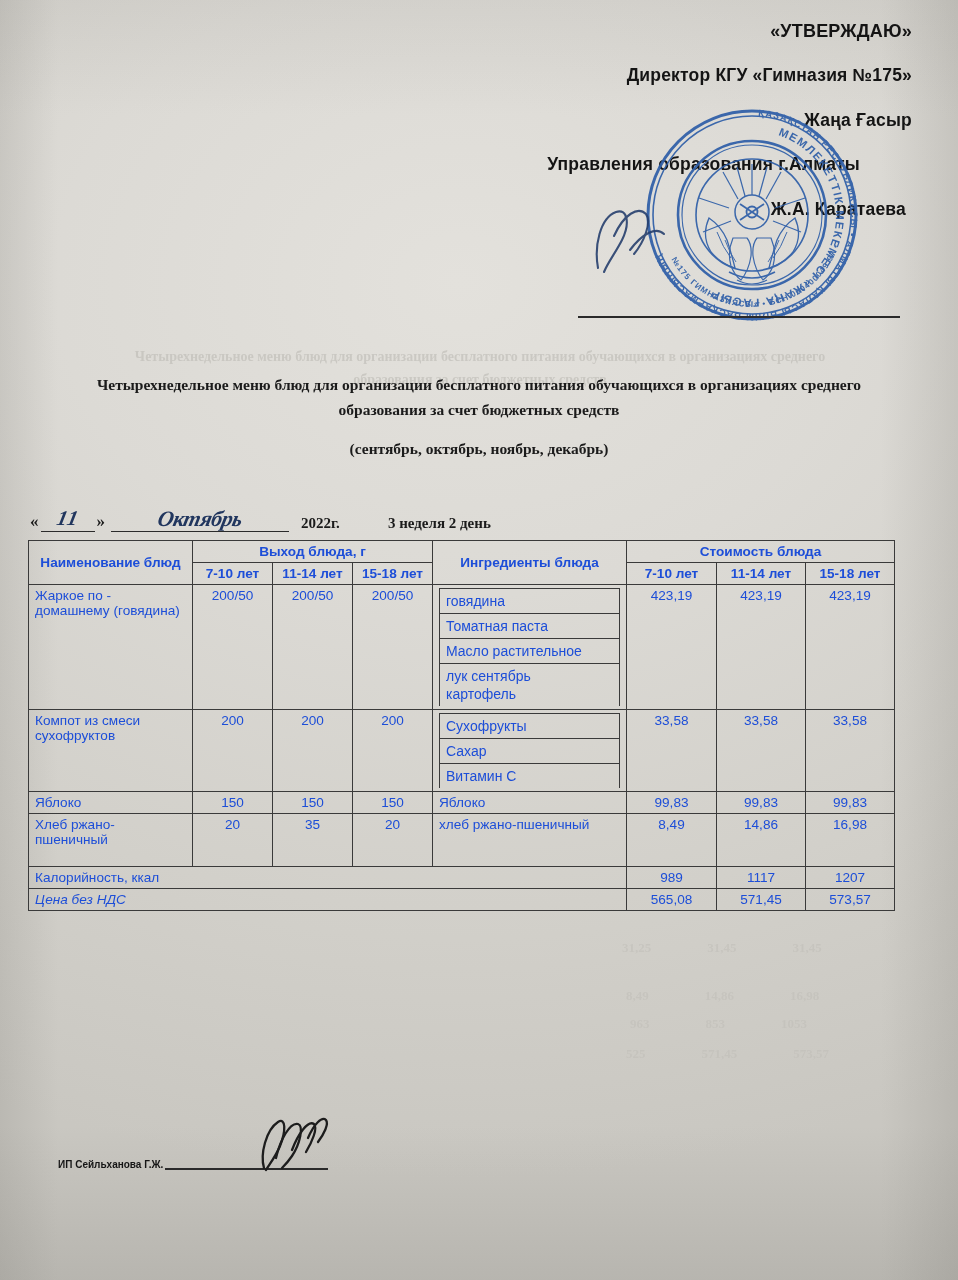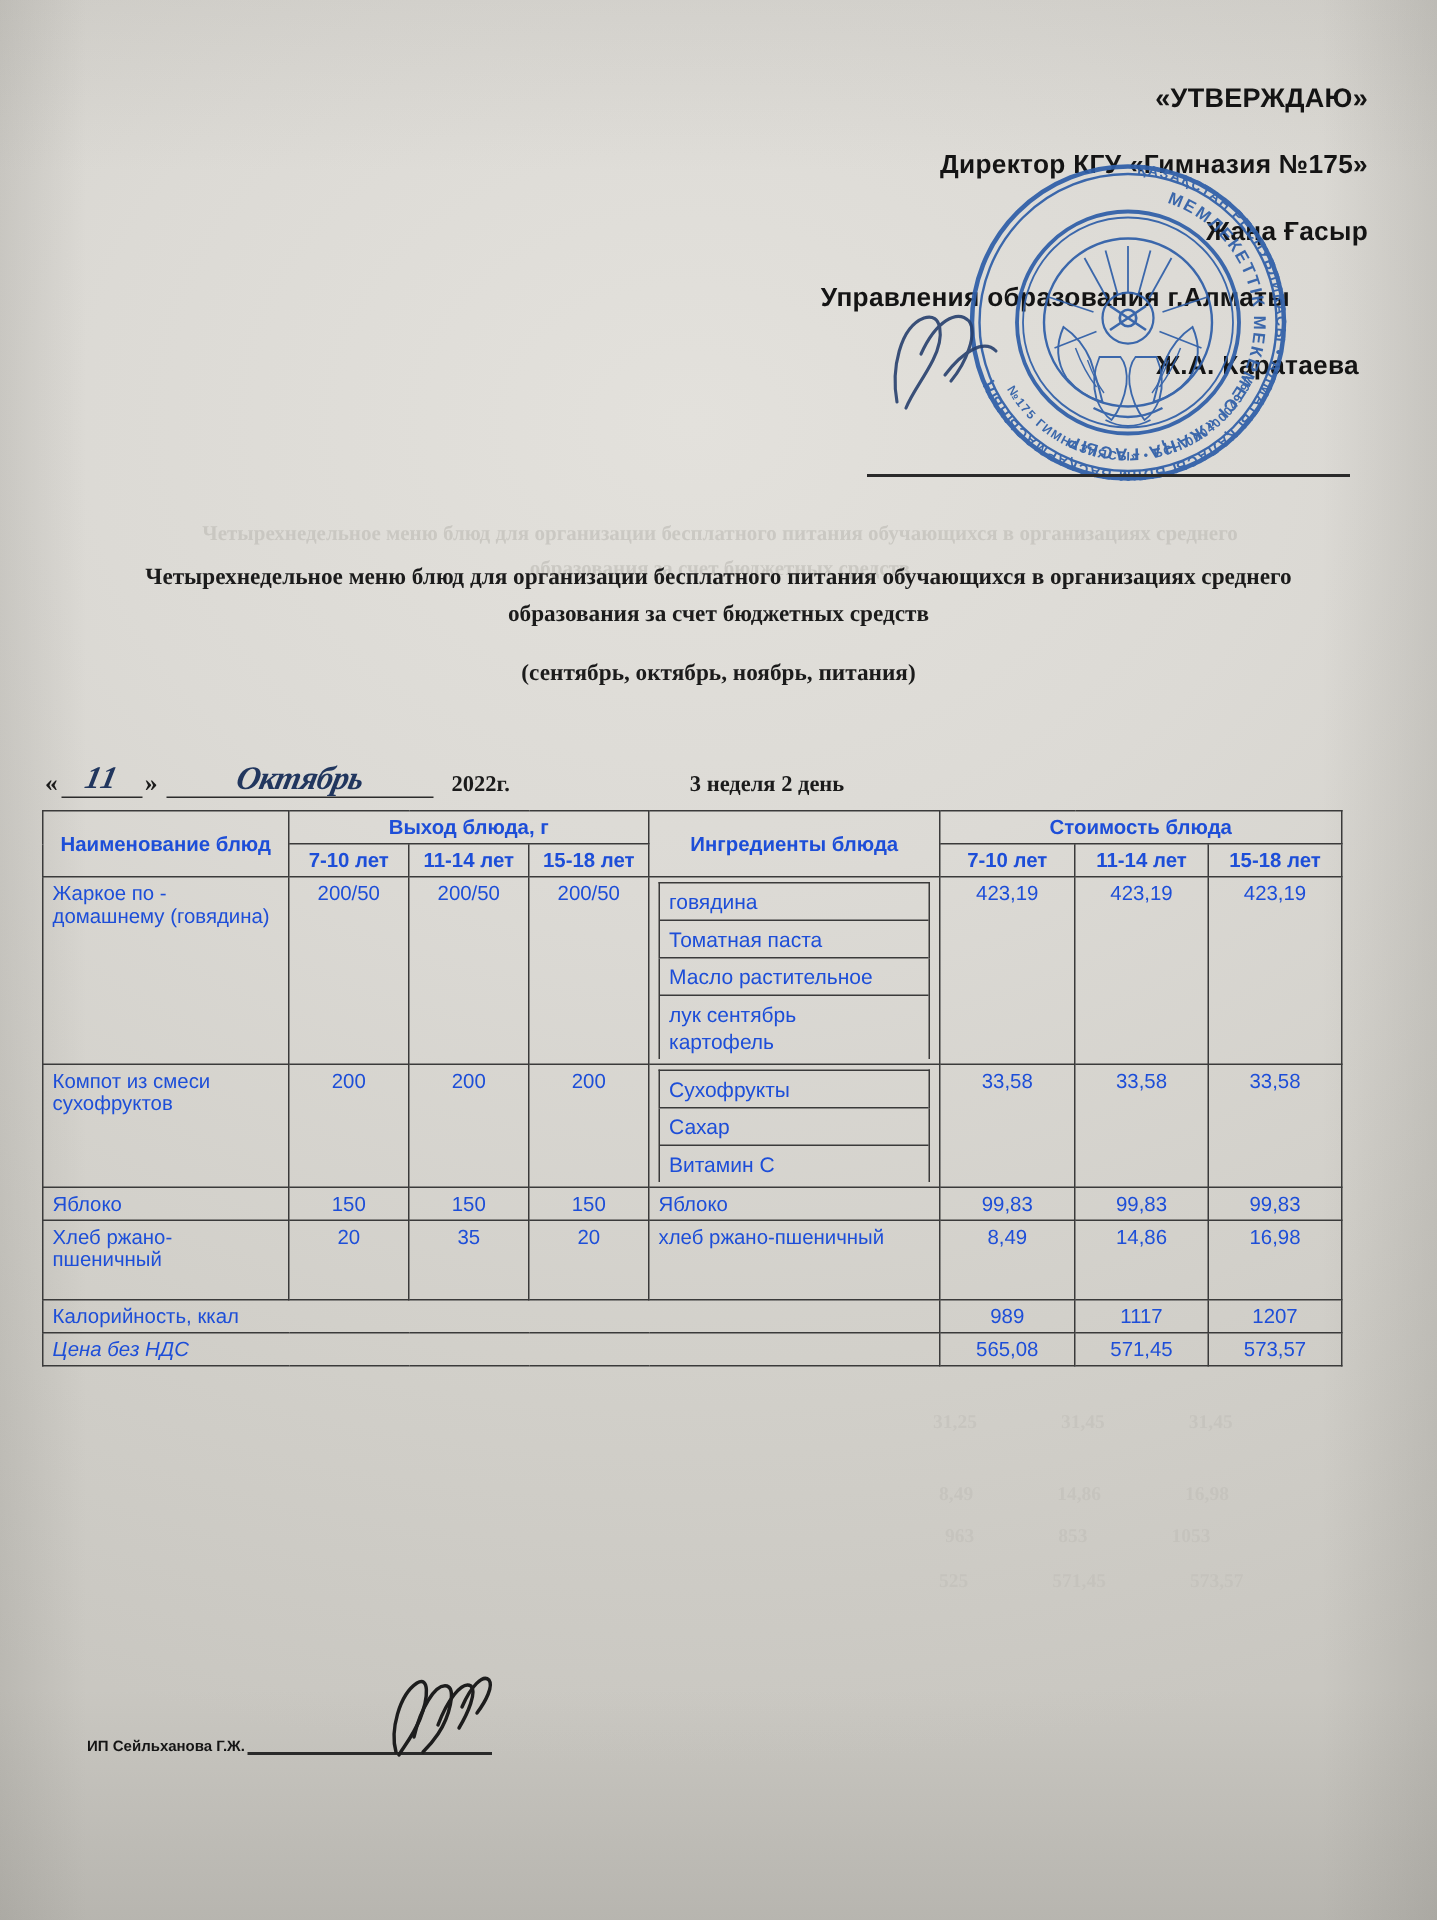--- a/index.html
+++ b/index.html
@@ -26,21 +26,20 @@
     pointer-events:none;
   }
   .sheet{position:absolute;inset:0;}
 
   
   .hdr{
     position:absolute; right:46px; top:22px;
     width:500px; text-align:right;
     font-weight:bold; font-size:17.5px; letter-spacing:.2px;
     line-height:1;
-    margin-top:34px;
   }
   .hdr .ln{margin-bottom:27px; white-space:nowrap;}
   .hdr .ln.r1{font-size:18px;}
   .hdr .ln.r4{padding-right:52px;}
   .hdr .ln.r5{padding-right:6px;}
 
   .sig-line{
     position:absolute; left:578px; top:316px; width:322px; height:0;
     border-top:2.2px solid #2a2a2a;
   }
@@ -112,21 +111,21 @@
     text-align:center;
     font-family:"Liberation Serif", serif;
     font-style:italic; font-weight:bold;
     color:#21365e;
     white-space:nowrap;
     transform:skewX(-12deg);
   }
   .hand.day{font-size:21px; bottom:0px; letter-spacing:1px;}
   .hand.month{font-size:22px; bottom:-1px; letter-spacing:-.5px;}
   .yr{margin-left:6px;}
-  .weekday{margin-left:120px;}
+  .weekday{margin-left:48px;}
 
   
   .tbl-wrap{position:absolute; left:28px; top:540px; width:866px;}
   table.menu{
     width:866px; border-collapse:collapse;
     font-size:13.6px; color:#1d4ed8;
     table-layout:fixed;
     background:transparent;
   }
   table.menu td, table.menu th{
@@ -271,21 +270,21 @@
       </g>
     </svg>
   </div>
 
   <div class="sig-line"></div>
 
   <div class="doc-title">
     <div>Четырехнедельное меню блюд для организации бесплатного питания   обучающихся в организациях среднего</div>
     <div>образования за счет бюджетных средств</div>
   </div>
-  <div class="doc-sub">(сентябрь, октябрь, ноябрь, питания)</div>
+  <div class="doc-sub">(сентябрь, октябрь, ноябрь, декабрь)</div>
 
   <div class="date-row">
     <span class="q">«</span>
     <span class="blank-day">
       <span class="hand day">11</span>
     </span>
     <span class="q">»</span>
     <span class="blank-month">
       <span class="hand month">Октябрь</span>
     </span>

